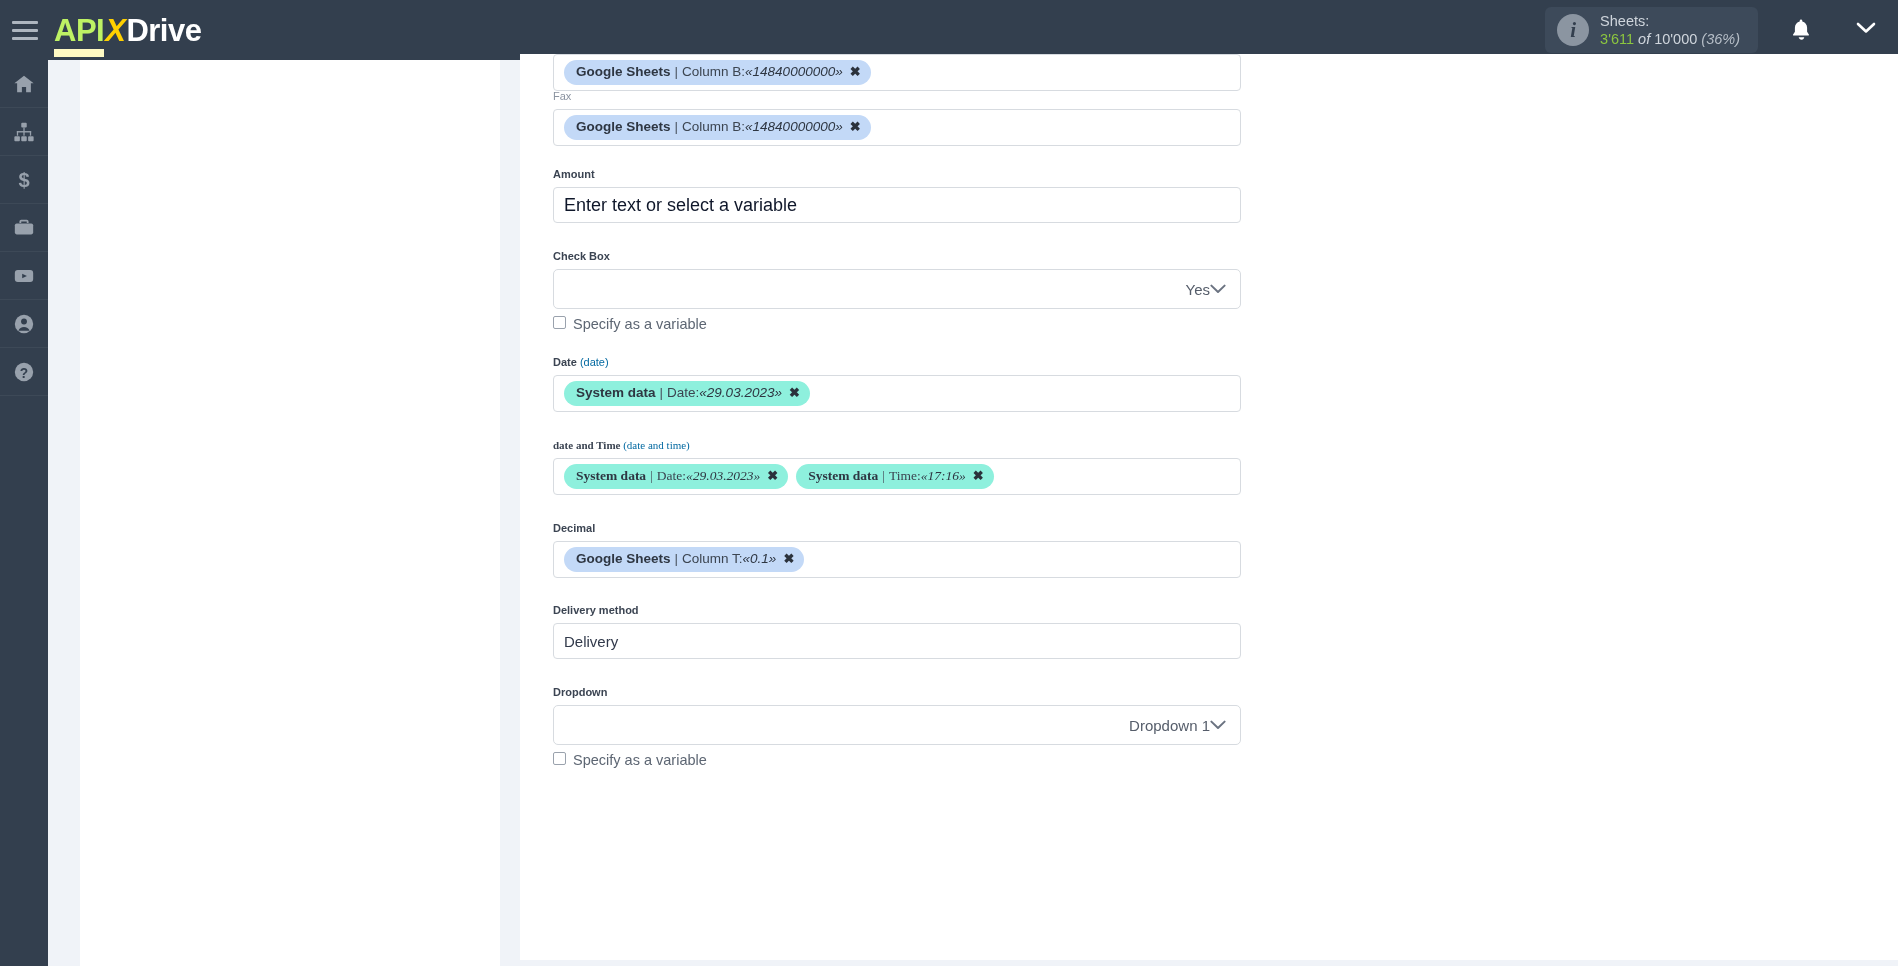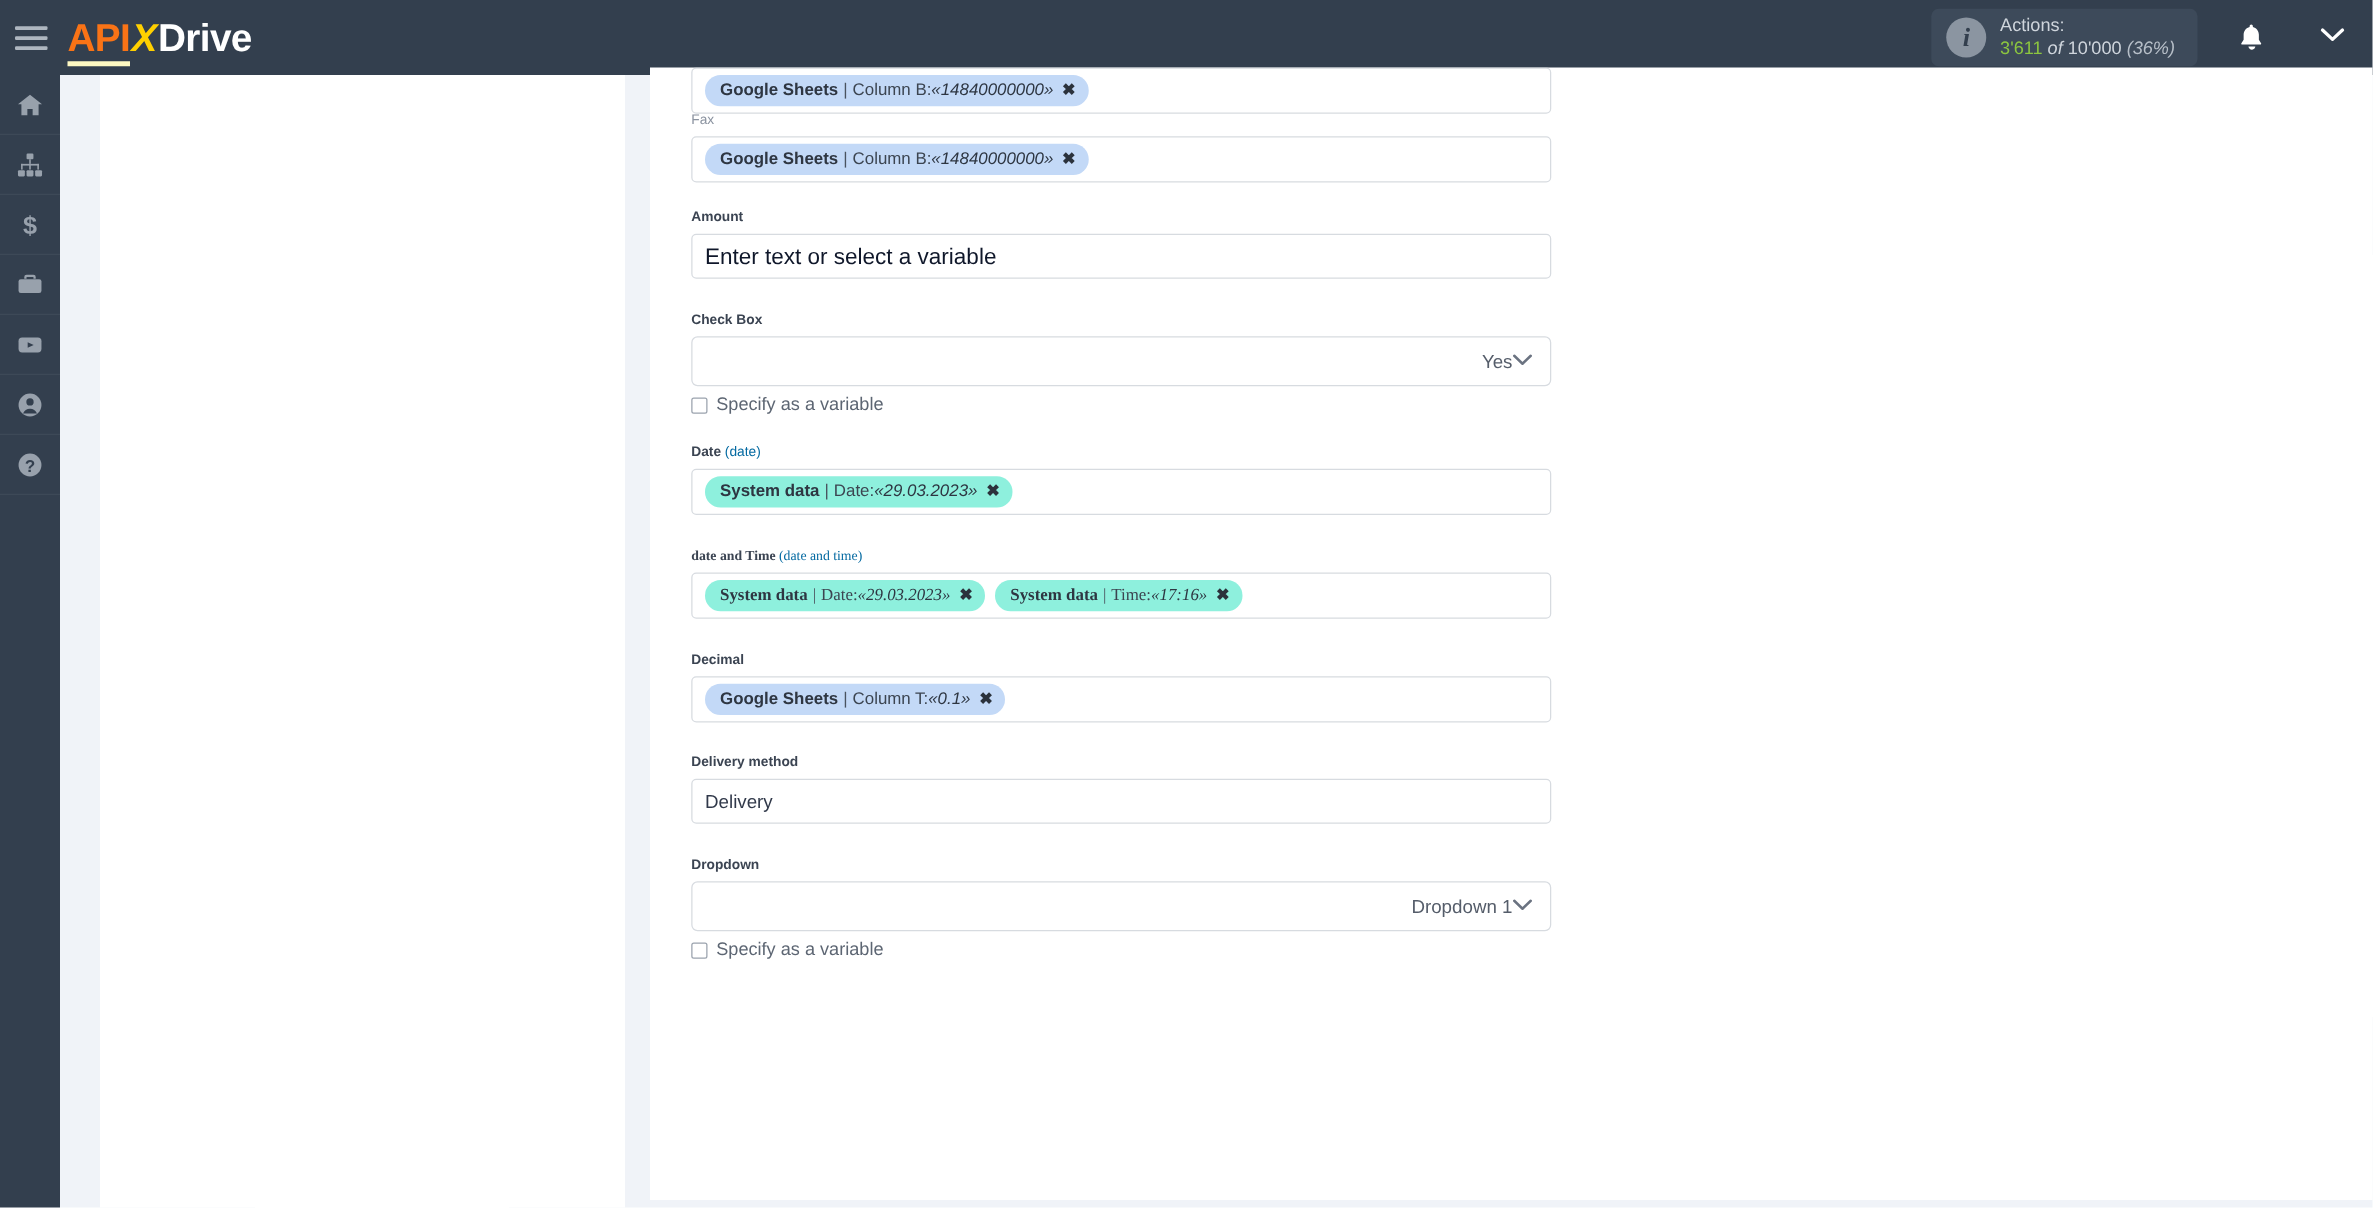--- a/index.html
+++ b/index.html
@@ -20,22 +20,22 @@
   }
   .burger {
     width: 26px; height: 19px;
     margin-left: 12px; margin-right: 16px;
     display: flex; flex-direction: column; justify-content: space-between;
     cursor: pointer;
   }
   .burger span { display: block; height: 3px; width: 100%; background: #aeb6c0; border-radius: 1px; }
   .logo { font-size: 31px; font-weight: 700; letter-spacing: -0.5px; line-height: 1; white-space: nowrap; }
   .logo .api {
-    color: #f97316;
-    border-bottom: 4px solid #fef9c3;
+    color: #bef264;
+    border-bottom: 8px solid #fef9c3;
     padding-bottom: 1px;
     text-align: center;
   }
   .logo .x { color: #ffd000; font-style: italic; font-weight: 700; padding: 0 1px; }
   .logo .drive { color: #ffffff; }
 
   .topbar-right {
     position: absolute; right: 0; top: 0; height: 60px;
     display: flex; align-items: center;
   }
@@ -156,21 +156,21 @@
   .selectbox {
     width: 688px; height: 40px;
     border: 1px solid #d7dbe0; border-radius: 5px;
     background: #ffffff;
     display: flex; align-items: center; justify-content: flex-end;
     padding: 0 14px;
     cursor: pointer;
   }
   .selectbox .sv { font-size: 15px; color: #555d6a; }
 
-  .cbrow { display: flex; align-items: center; margin-top: 7px; cursor: pointer; }
+  .cbrow { display: flex; margin-top: 7px; cursor: pointer; }
   .cbbox {
     width: 13px; height: 13px;
     border: 1px solid #9aa2ad; border-radius: 2px;
     background: #fff; margin-right: 7px; flex: none;
   }
   .cbrow span { font-size: 14.5px; color: #5d6673; }
 </style>
 </head>
 <body>
 
@@ -181,21 +181,21 @@
       <span></span>
   </div>
   <div class="logo">
     <span class="api">API</span><span class="x">X</span><span class="drive">Drive</span>
   </div>
 
   <div class="topbar-right">
     <div class="actions-box">
       <div class="info-icon">i</div>
       <div class="actions-text">
-        <div class="actions-label">Actions:</div>
+        <div class="actions-label">Sheets:</div>
         <div class="actions-val">
           <span>3'611</span>
           <span class="of">of</span>
           <span class="total">10'000</span>
           <span class="pct">(36%)</span>
         </div>
       </div>
     </div>
 
     <div class="bell">

